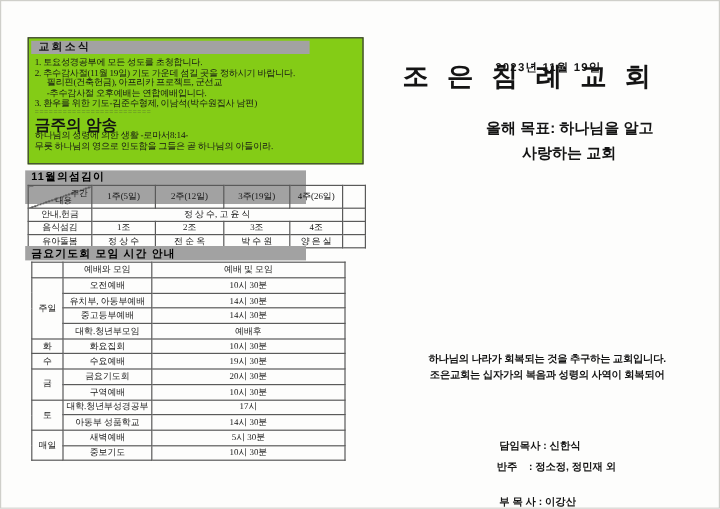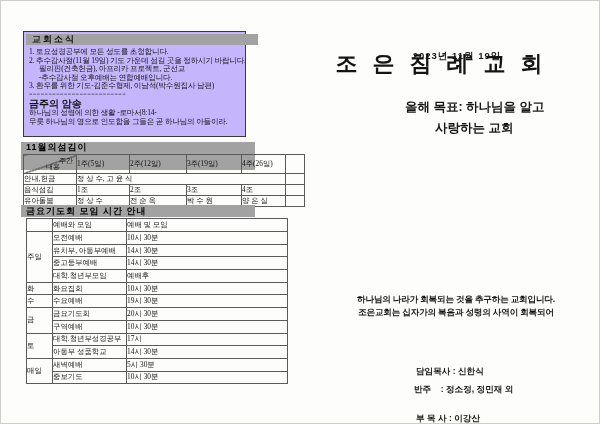--- a/index.html
+++ b/index.html
@@ -10,37 +10,37 @@
   }
   
   .bar {
     position:absolute; height:28px; background:#a2a2a2; color:#000;
     font-family:"Liberation Sans", sans-serif; font-weight:bold;
     font-size:9px; line-height:11px; padding-left:5px; letter-spacing:1px;
     box-sizing:border-box;
   }
   
   .news-box {
-    position:absolute; left:22px; top:30px; width:223px; height:106px;
-    border:1.5px solid #3a3a3a; box-sizing:border-box; background:#c4b5fd;
+    position:absolute; left:22px; top:30px; width:280px; height:106px;
+    border:1.5px solid #3a3a3a; box-sizing:border-box; background:#84cc16;
   }
   .news-box .bar-inner {
     position:absolute; left:2px; top:2px; width:232px; height:11px;
     background:#a2a2a2; font-family:"Liberation Sans", sans-serif;
     font-weight:bold; font-size:9px; line-height:11px; padding-left:6px;
     letter-spacing:2px; box-sizing:border-box;
   }
   .news-lines { position:absolute; left:5px; top:16px; width:268px; }
   .nline { font-size:7.6px; line-height:8.6px; letter-spacing:-0.2px; white-space:nowrap; }
   .ind { padding-left:10px; }
   .sep { font-size:6px; line-height:7px; letter-spacing:0.5px; color:#444; }
-  .mem-title { font-family:"Liberation Sans", sans-serif; font-weight:bold; font-size:10px; line-height:10px; margin-top:1px; }
+  .mem-title { font-family:"Liberation Sans", sans-serif; font-weight:bold; font-size:13px; line-height:10px; margin-top:1px; }
   
   table { border-collapse:collapse; table-layout:fixed; }
-  td { border:1px solid #5a5a5a; font-size:7.4px; text-align:left; padding:0; overflow:hidden; white-space:nowrap; }
+  td { border:1px solid #5a5a5a; font-size:7.4px; text-align:center; padding:0; overflow:hidden; white-space:nowrap; }
   .t1 { position:absolute; left:22px; top:153px; width:281px; }
   .t1 .hrow td { height:18px; }
   .t1 .drow td { height:9px; }
   .diag { position:relative;
     background:linear-gradient(to bottom right, transparent calc(50% - 0.6px), #5a5a5a calc(50% - 0.6px), #5a5a5a calc(50% + 0.6px), transparent calc(50% + 0.6px));
   }
   .diag .dt { position:absolute; top:1px; right:3px; font-size:7px; }
   .diag .db { position:absolute; bottom:1px; left:3px; font-size:7px;padding-left:19px; }
   .t2 { position:absolute; left:25px; top:217px; width:261px; }
   .t2 td { height:11.7px; }

